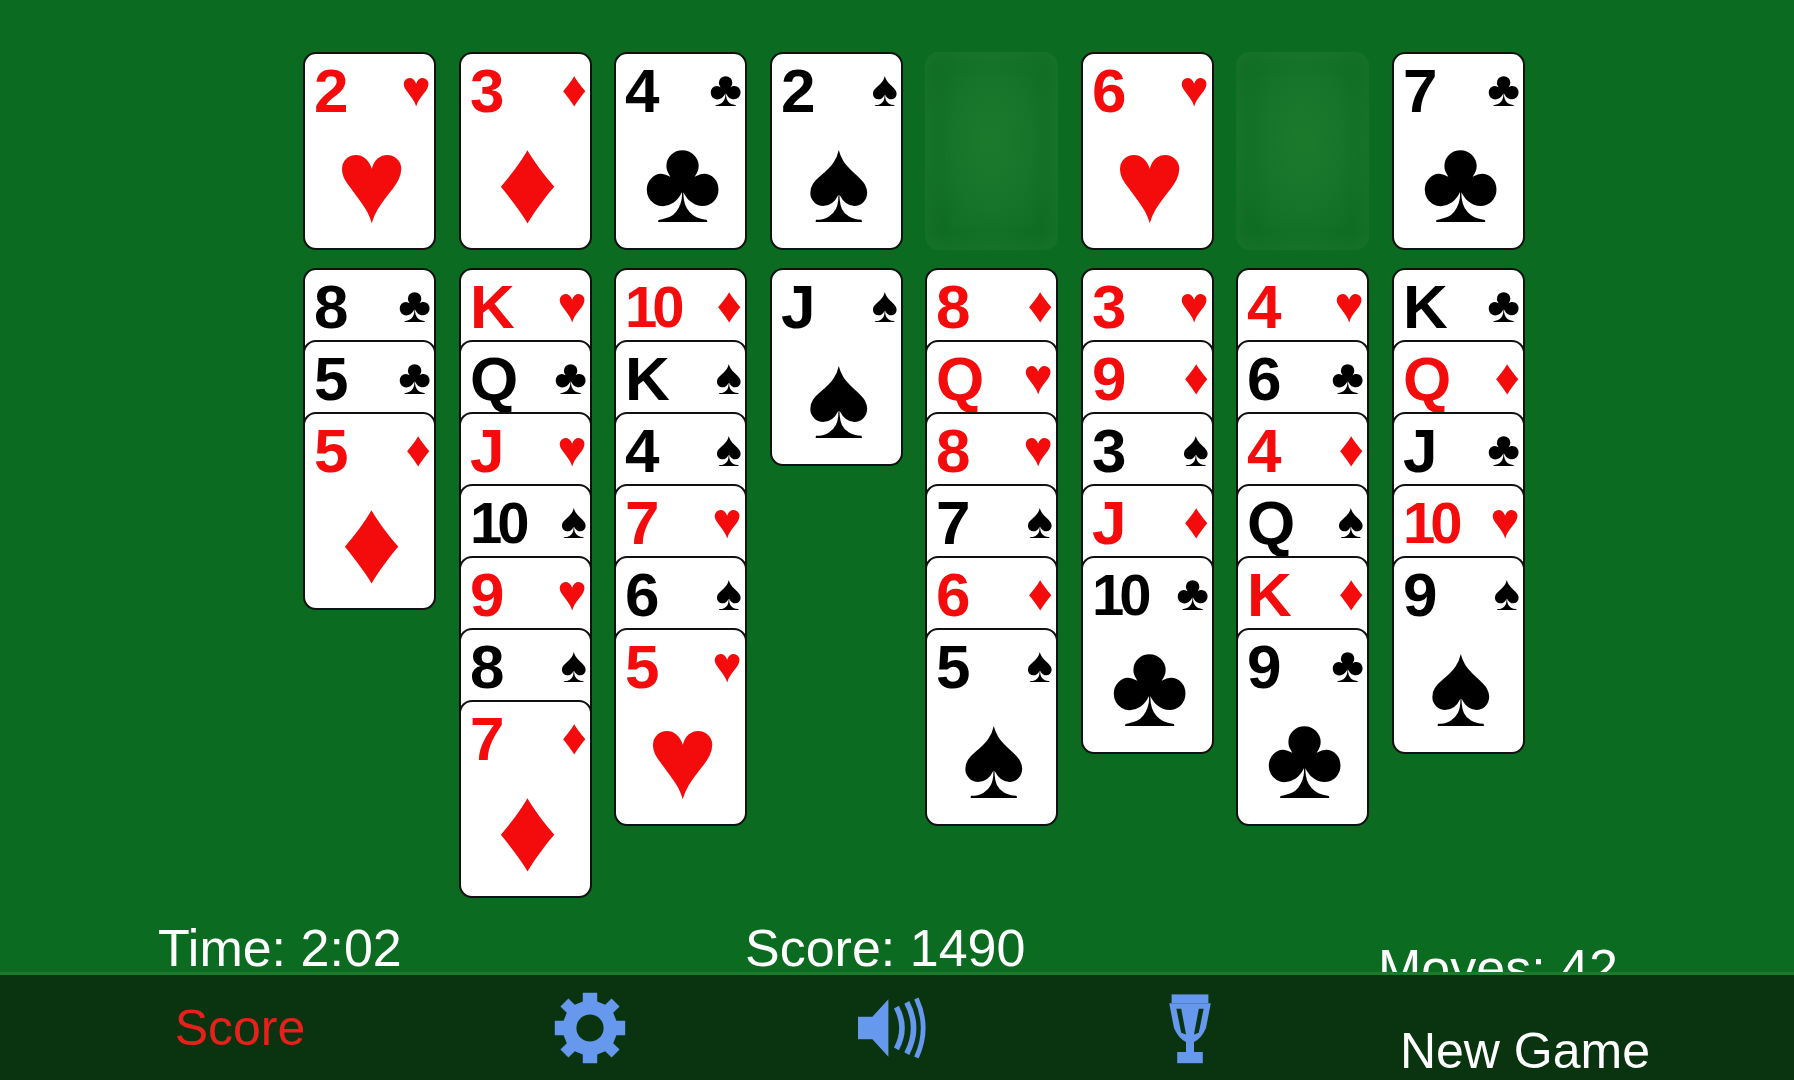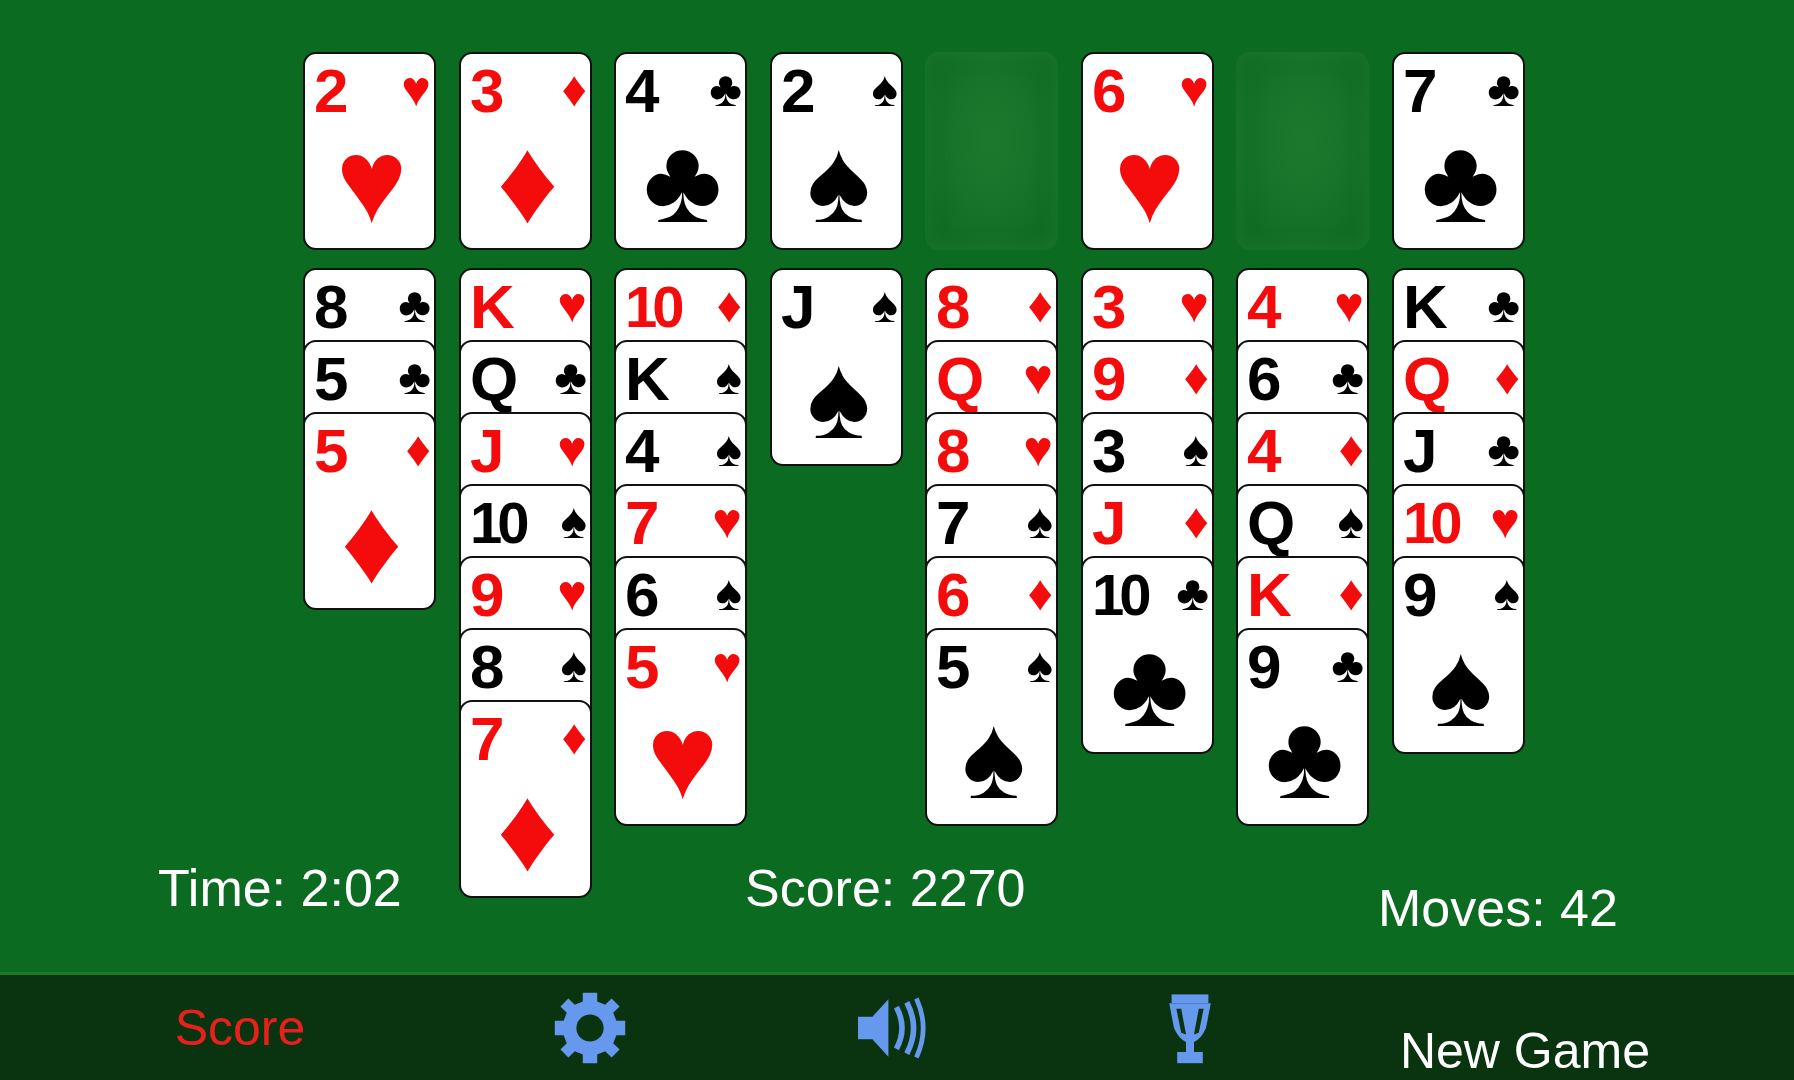--- a/index.html
+++ b/index.html
@@ -79,21 +79,21 @@
   .pile {
     position: absolute;
     top: 0;
     width: 133px;
   }
   .pile .card { position: absolute; left: 0; }
 
   
   #statusbar {
     position: absolute;
-    left: 0; top: 852px;
+    left: 0; top: 912px;
     width: 1794px; height: 72px;
     display: flex;
     align-items: center;
   }
   #statusbar .stat {
     color: #ffffff;
     font-size: 52px;
     font-weight: normal;
     white-space: nowrap;
   }
@@ -478,21 +478,21 @@
             <span class="rank black">9</span>
             <span class="pip-sm black">♠</span>
           </div>
           <div class="pip-big black">♠</div>
         </div>
       </div>
     </div>
 
   <div id="statusbar">
     <div class="stat" id="stat-time">Time: 2:02</div>
-    <div class="stat" id="stat-score">Score: 2270</div>
+    <div class="stat" id="stat-score">Score: 1490</div>
     <div class="stat" id="stat-moves">Moves: 42</div>
   </div>
 </div>
 
 <div id="toolbar">
 
   <div class="tb-item" id="tb-undo">
     <span class="tb-label">Score</span>
   </div>
 

